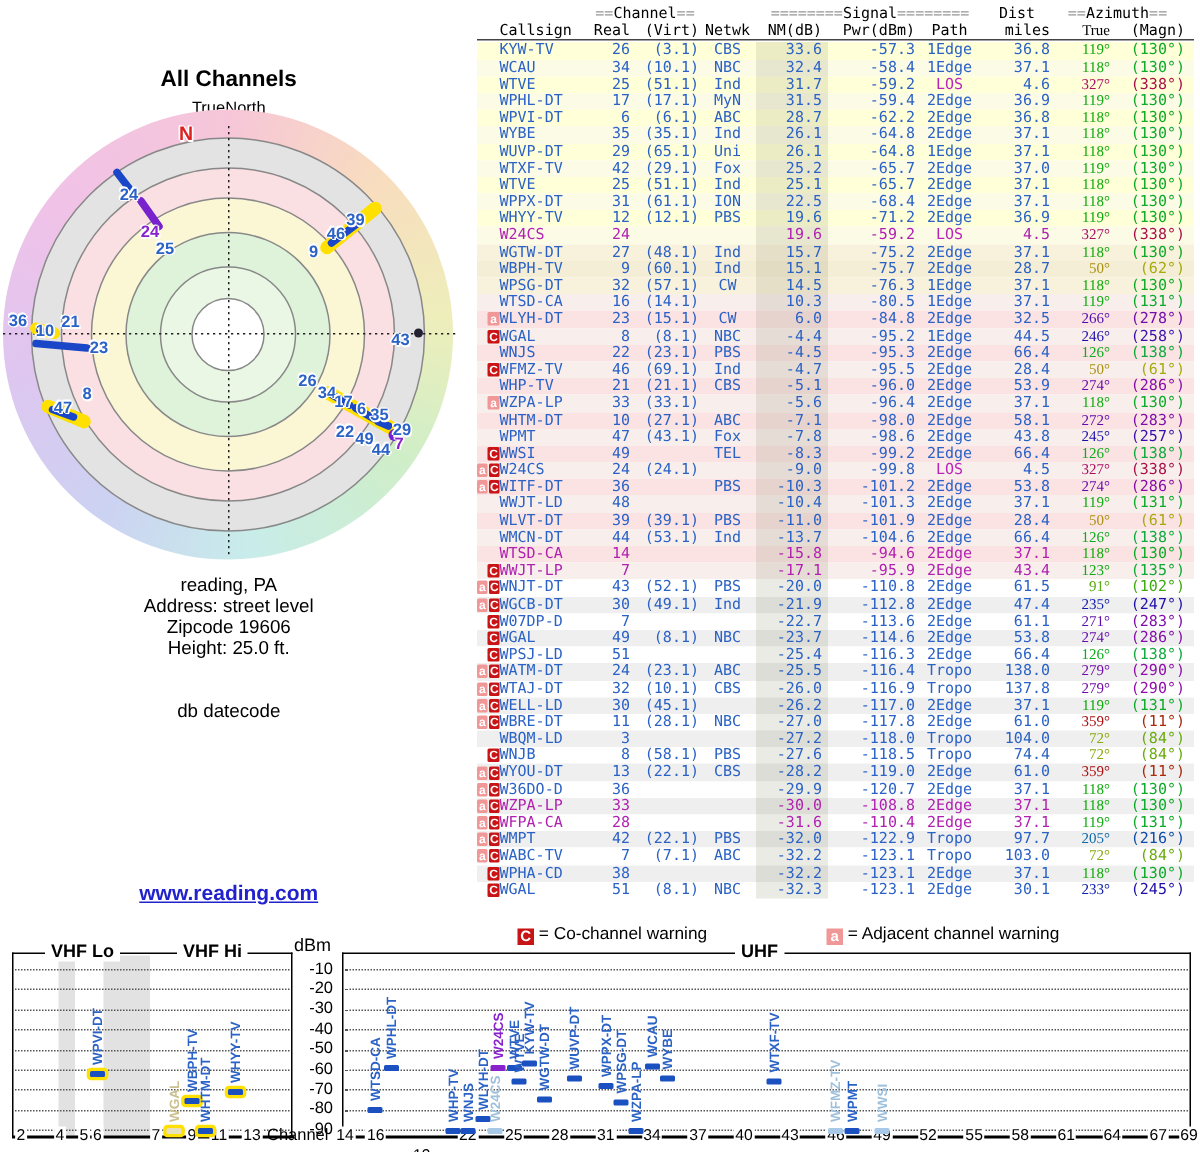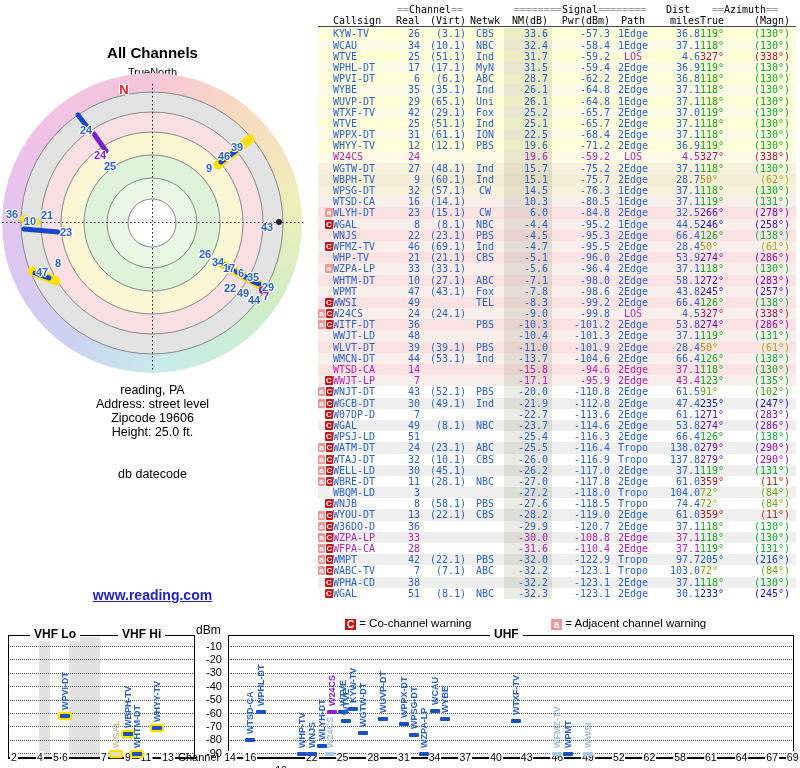--- a/index.html
+++ b/index.html
@@ -26,21 +26,21 @@
   .hdrwrap{border-bottom:1px solid #444;margin-bottom:1px;}
   .cw{width:15px;display:flex;justify-content:flex-end;align-items:center;gap:1px;}
   .ccs{width:61px;}
   .creal{width:26px;text-align:right;}
   .cvirt{width:46px;text-align:right;}
   .cnet{width:38px;text-align:center;}
   .cnm{width:48px;text-align:right;background:rgba(110,110,80,.14);padding-right:4px;box-sizing:border-box;}
   .cpwr{width:58px;text-align:right;}
   .cpath{width:46px;text-align:center;}
   .cmi{width:44px;text-align:right;}
-  .caz{width:40px;}
+  .caz{width:40px;text-align:right;font-family:Liberation Serif, serif;}
   .cmag{width:50px;text-align:right;}
   .badge{display:inline-block;width:8px;height:9px;font:bold 8px "Liberation Sans",sans-serif;
     color:#fff;text-align:center;line-height:9px;border-radius:1px;}
   .badge.a{background:#f09898;}
   .badge.C{background:#c81414;}
   .gray{color:#999;}
   
   .panel-border{position:absolute;border:1.5px solid #000;border-bottom:none;}
   .grid{position:absolute;height:0;border-top:1px dotted #555;}
   .band{position:absolute;background:#e2e2e2;}
@@ -263,21 +263,21 @@
       <div class="xtick" style="left: 342.53px; top: 751px;">25</div>
       <div class="xtick" style="left: 373.22px; top: 751px;">28</div>
       <div class="xtick" style="left: 403.91px; top: 751px;">31</div>
       <div class="xtick" style="left: 434.6px; top: 751px;">34</div>
       <div class="xtick" style="left: 465.29px; top: 751px;">37</div>
       <div class="xtick" style="left: 495.98px; top: 751px;">40</div>
       <div class="xtick" style="left: 526.67px; top: 751px;">43</div>
       <div class="xtick" style="left: 557.36px; top: 751px;">46</div>
       <div class="xtick" style="left: 588.05px; top: 751px;">49</div>
       <div class="xtick" style="left: 618.74px; top: 751px;">52</div>
-      <div class="xtick" style="left: 649.43px; top: 751px;">62</div>
+      <div class="xtick" style="left: 649.43px; top: 751px;">55</div>
       <div class="xtick" style="left: 680.12px; top: 751px;">58</div>
       <div class="xtick" style="left: 710.81px; top: 751px;">61</div>
       <div class="xtick" style="left: 741.5px; top: 751px;">64</div>
       <div class="xtick" style="left: 772.19px; top: 751px;">67</div>
       <div class="xtick" style="left: 792.65px; top: 751px;">69</div>
       <div class="ptitle" style="left: 490px; top: 627px;">UHF</div>
       <div class="bar" style="left: 245.46px; top: 738.47px; background: rgb(26, 80, 192);"></div>
       <div class="blabel" style="left: 255.46px; top: 724.47px; color: rgb(43, 98, 198);">WTSD-CA</div>
       <div class="bar" style="left: 255.69px; top: 710.196px; background: rgb(26, 80, 192);"></div>
       <div class="blabel" style="left: 265.69px; top: 696.196px; color: rgb(43, 98, 198);">WPHL-DT</div>

